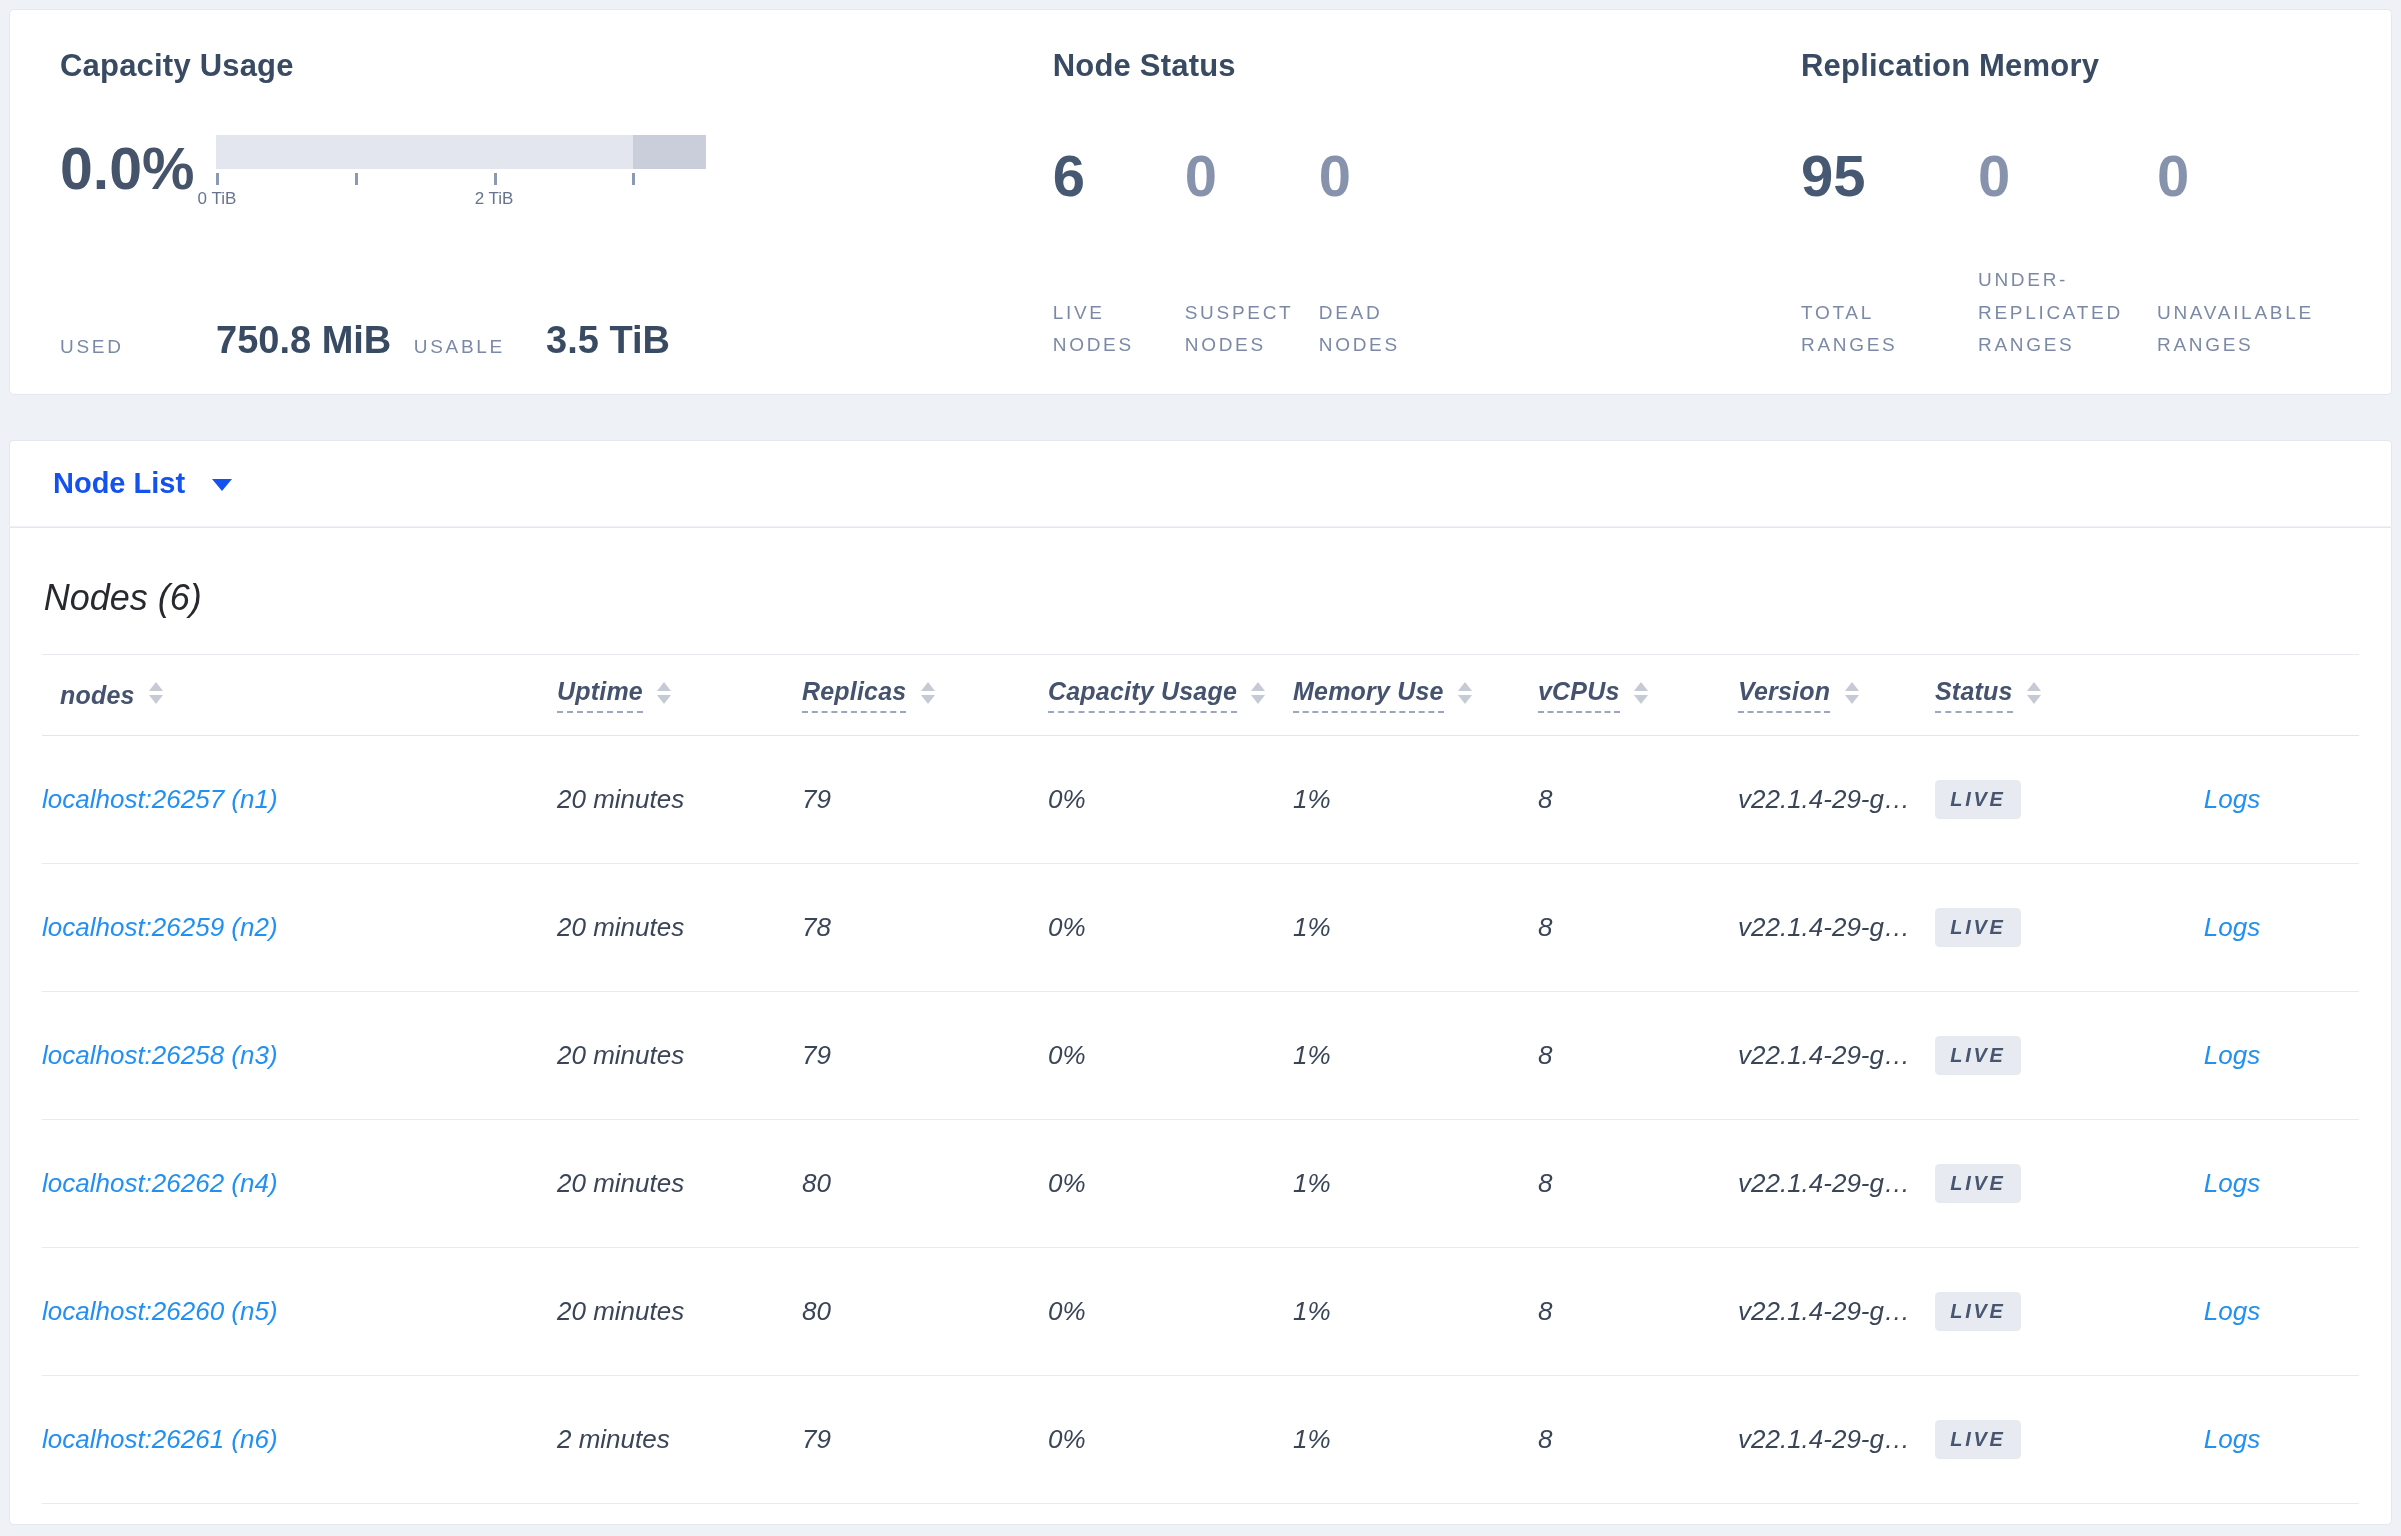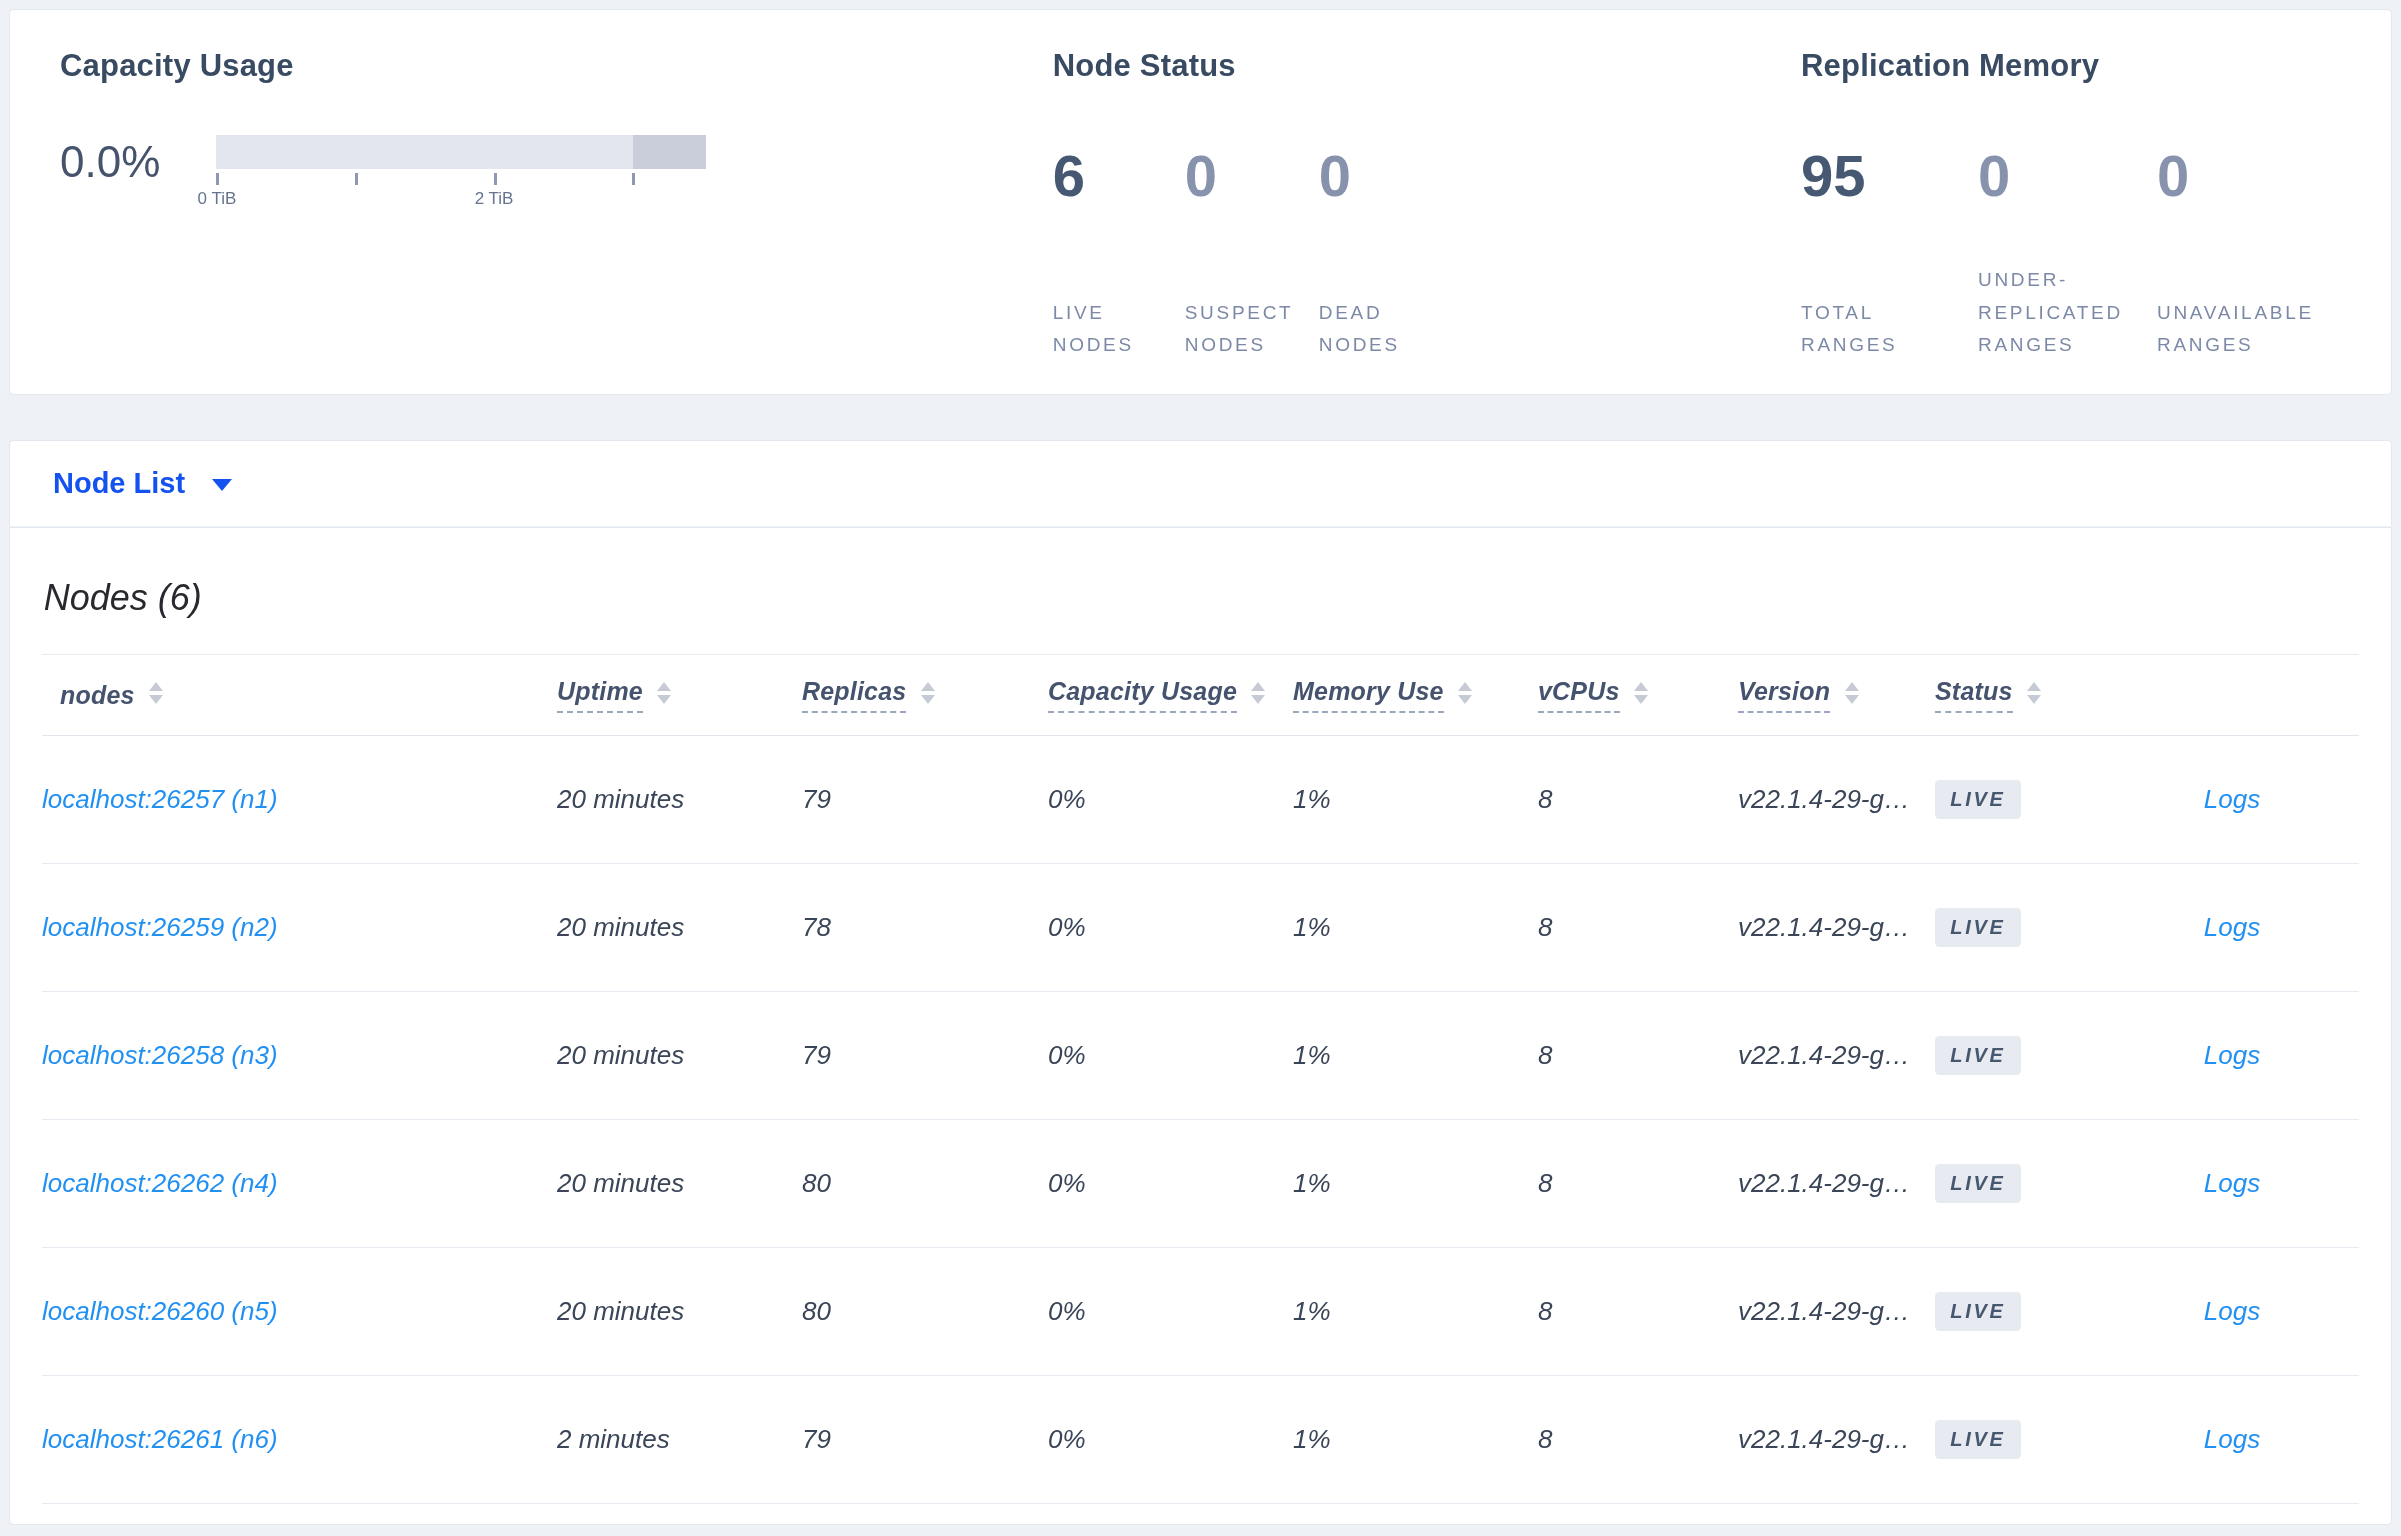--- a/index.html
+++ b/index.html
@@ -41,21 +41,21 @@
   .col-live    { width:132px; } .col-live    .metric-label { max-width:108px; }
   .col-suspect { width:134px; } .col-suspect .metric-label { max-width:126px; }
   .col-dead    { width:135px; } .col-dead    .metric-label { max-width:108px; }
   
   .col-total   { width:177px; } .col-total   .metric-label { max-width:135px; }
   .col-under   { width:179px; } .col-under   .metric-label { max-width:171px; }
   .col-unavail { width:234px; } .col-unavail .metric-label { max-width:212px; }
 
   
   .cap-main { display:flex; align-items:flex-start; }
-  .cap-percent { font-size:44px; font-weight:400; color:#45536b; line-height:1.0; width:156px; margin-top:7.2px; }
+  .cap-percent { font-size:59px; font-weight:700; color:#45536b; line-height:1.0; width:156px; margin-top:7.2px; }
   .cap-bar-block { position:relative; width:490px; margin-top:1.8px; }
   .cap-track { position:relative; width:490px; height:34px; background:#e3e6ef; overflow:hidden; }
   .cap-track-dark { position:absolute; right:0; top:0; width:73px; height:34px; background:#c9ceda; }
   .cap-ticks { position:relative; height:11.7px; margin-top:4.5px; }
   .cap-tick { position:absolute; top:0; width:2.7px; height:11.7px; background:#8d99b2; }
   .cap-axis { position:relative; height:25px; margin-top:3.6px; }
   .cap-axis-label {
     position:absolute; transform:translateX(-50%);
     font-size:17px; color:#66748f; white-space:nowrap;
   }
@@ -139,20 +139,26 @@
           <div class="cap-tick" style="left:139px"></div>
           <div class="cap-tick" style="left:278px"></div>
           <div class="cap-tick" style="left:416px"></div>
         </div>
         <div class="cap-axis">
           <div class="cap-axis-label" style="left:0.9px">0 TiB</div>
           <div class="cap-axis-label" style="left:278px">2 TiB</div>
         </div>
       </div>
     </div>
+    <div class="cap-usage-row">
+      <div class="cap-kv-label first">USED</div>
+      <div class="cap-kv-value">750.8 MiB</div>
+      <div class="cap-kv-label second">USABLE</div>
+      <div class="cap-kv-value second">3.5 TiB</div>
+    </div>
   </div>
 
   <div class="sgroup sgroup-nodes">
     <div class="sgroup-title">Node Status</div>
     <div class="metric-row">
       <div class="metric-col col-live">
         <div class="metric-value">6</div>
         <div class="metric-label">LIVE NODES</div>
       </div>
       <div class="metric-col col-suspect">

